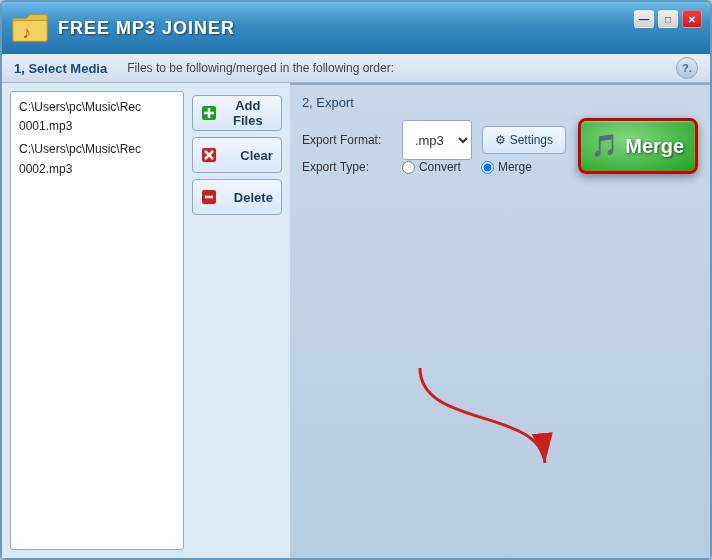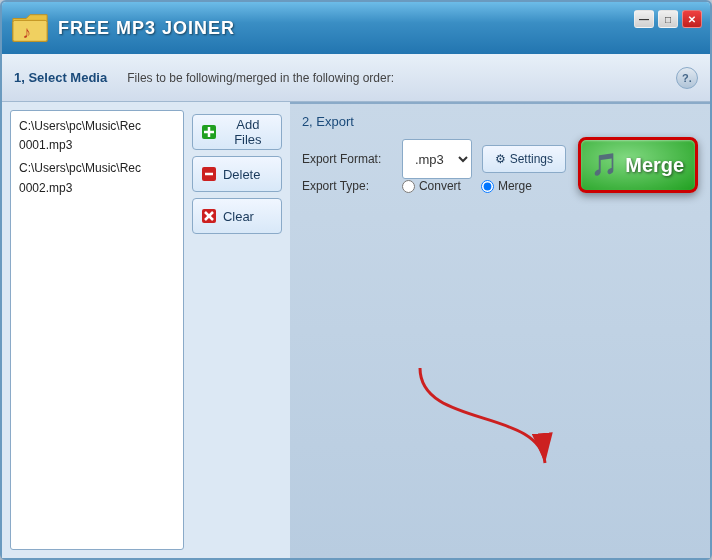--- a/index.html
+++ b/index.html
@@ -88,21 +88,21 @@
     .content {
       flex: 1;
       display: flex;
       flex-direction: column;
       background: #dce8f4;
       padding: 0;
     }
 
     
     .top-bar {
-      height: 48px;
+      height: 29px;
       background: linear-gradient(to bottom, #e8f0f8, #d0dcec);
       border-bottom: 1px solid #a0b8d0;
       display: flex;
       align-items: center;
       padding: 0 12px;
       justify-content: space-between;
     }
 
     .select-media-label {
       font-size: 13px;
@@ -168,25 +168,25 @@
     }
 
     .action-btn {
       height: 36px;
       border-radius: 4px;
       border: 1px solid #8aaac8;
       background: linear-gradient(to bottom, #f0f6ff, #d8e8f8);
       cursor: pointer;
       display: flex;
       align-items: center;
-      justify-content: flex-start;
+      justify-content: space-between;
       gap: 6px;
       font-size: 13px;
       color: #1a3a5c;
-      font-weight: normal;
+      font-weight: bold;
       padding: 0 8px;
     }
 
     .btn-icon {
       width: 16px;
       height: 16px;
       display: inline-flex;
       align-items: center;
       justify-content: center;
       flex-shrink: 0;
@@ -360,34 +360,34 @@
                 <line x1="7" y1="2" x2="7" y2="12" stroke="white" stroke-width="2.5"></line>
                 <line x1="2" y1="7" x2="12" y2="7" stroke="white" stroke-width="2.5"></line>
               </svg>
             </span>
             <span>Add Files</span>
           </button>
           <button class="action-btn">
             <span class="btn-icon">
               <svg width="14" height="14" viewBox="0 0 14 14">
                 <rect x="0" y="0" width="14" height="14" rx="2" fill="#cc2020"></rect>
-                <line x1="3" y1="7" x2="11" y2="7" stroke="white" stroke-width="2.5"></line>
+                <line x1="3" y1="3" x2="11" y2="11" stroke="white" stroke-width="2.5"></line>
+                <line x1="11" y1="3" x2="3" y2="11" stroke="white" stroke-width="2.5"></line>
               </svg>
             </span>
-            <span>Delete</span>
+            <span>Clear</span>
           </button>
           <button class="action-btn">
             <span class="btn-icon">
               <svg width="14" height="14" viewBox="0 0 14 14">
                 <rect x="0" y="0" width="14" height="14" rx="2" fill="#cc2020"></rect>
-                <line x1="3" y1="3" x2="11" y2="11" stroke="white" stroke-width="2.5"></line>
-                <line x1="11" y1="3" x2="3" y2="11" stroke="white" stroke-width="2.5"></line>
+                <line x1="3" y1="7" x2="11" y2="7" stroke="white" stroke-width="2.5"></line>
               </svg>
             </span>
-            <span>Clear</span>
+            <span>Delete</span>
           </button>
         </div>
       </div>
 
       <svg class="arrow-svg" viewBox="0 0 200 140" xmlns="http://www.w3.org/2000/svg">
         <defs>
           <marker id="arrowhead" markerWidth="10" markerHeight="7" refX="10" refY="3.5" orient="auto">
             <polygon points="0 0, 10 3.5, 0 7" fill="#cc2020"></polygon>
           </marker>
         </defs>

